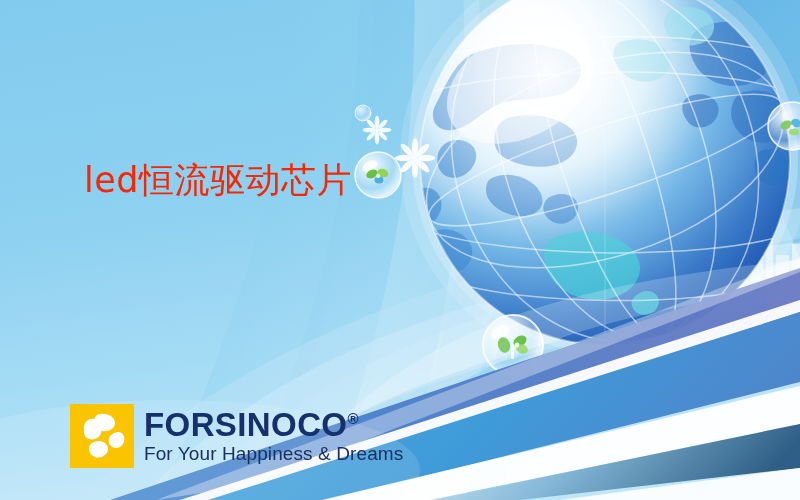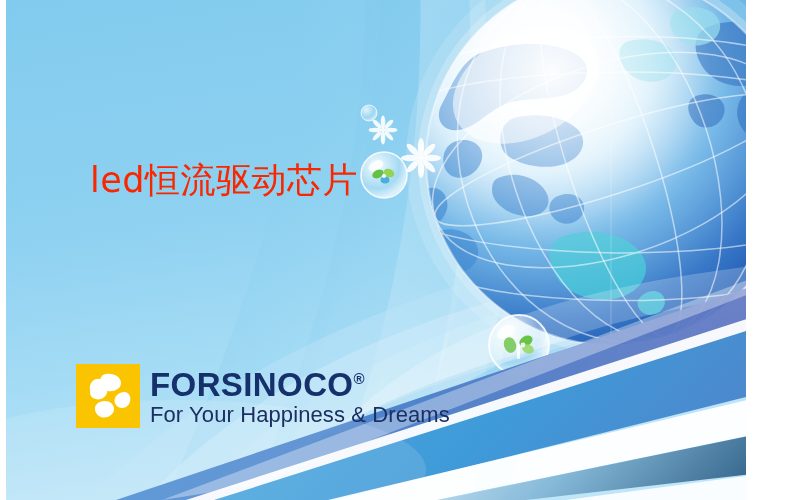--- a/index.html
+++ b/index.html
@@ -2,26 +2,25 @@
 <html><head>
 <meta charset="utf-8">
 <style>
   html, body {
     margin: 0;
     padding: 0;
     background: #ffffff;
   }
   #stage {
     position: relative;
-    width: 740px;
+    width: 800px;
     height: 500px;
     overflow: hidden;
     font-family: "Liberation Sans", sans-serif;
     background: linear-gradient(170deg, #83cbee 0%, #8ecff0 35%, #a2daf4 70%, #b9e3f7 100%);
-    margin-left: 6px;
   }
   .layer {
     position: absolute;
     inset: 0;
     width: 800px;
     height: 500px;
   }
   
   #headline {
     position: absolute;
@@ -41,21 +40,21 @@
     font-family: "DejaVu Sans", "Liberation Sans", sans-serif;
   }
   #headline .ln2 {
     margin-top: 18px;
     padding-left: 14px;
   }
   
   #logo-block {
     position: absolute;
     left: 70px;
-    top: 364px;
+    top: 404px;
     z-index: 45;
     display: flex;
     align-items: flex-start;
   }
   #logo-mark {
     width: 64px;
     height: 64px;
     background: #fbc400;
     flex: 0 0 auto;
   }
@@ -74,21 +73,21 @@
     white-space: nowrap;
   }
   #wordmark .reg {
     font-size: 15px;
     vertical-align: super;
     letter-spacing: 0;
   }
   #tagline {
     display: block;
     color: #1b2f62;
-    font-size: 22px;
+    font-size: 19px;
     font-weight: 400;
     letter-spacing: 0.1px;
     margin-top: 3px;
     line-height: 1;
     font-family: "Liberation Sans", sans-serif;
     white-space: nowrap;
   }
 </style>
 </head>
 <body>

